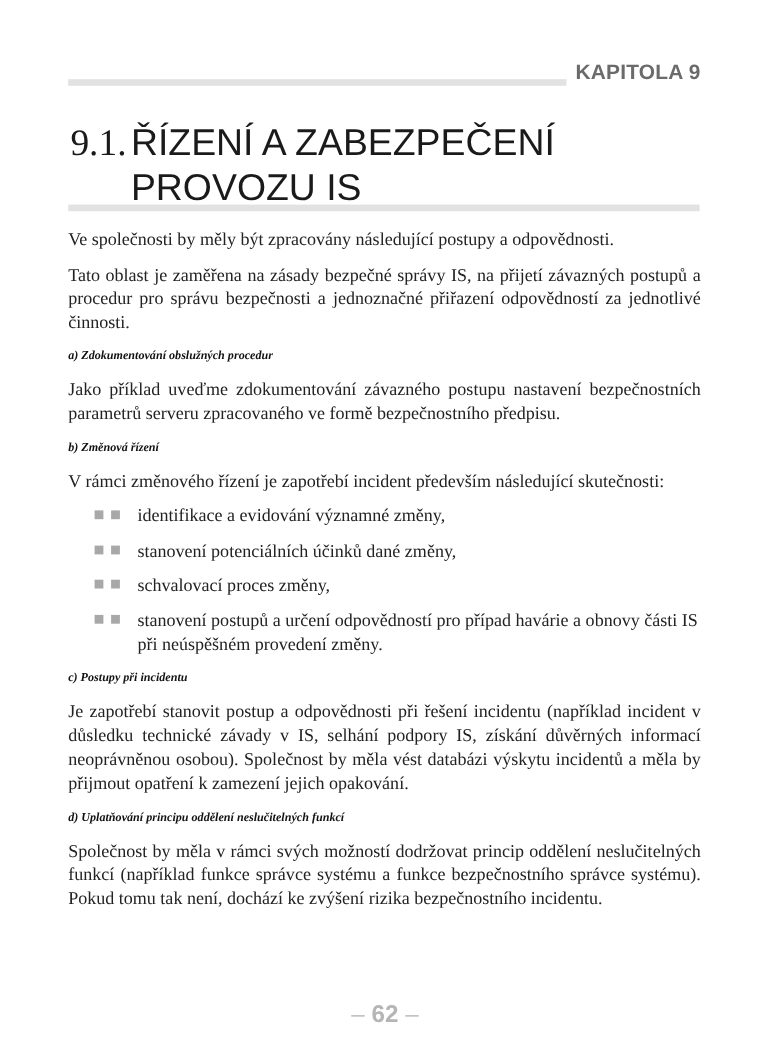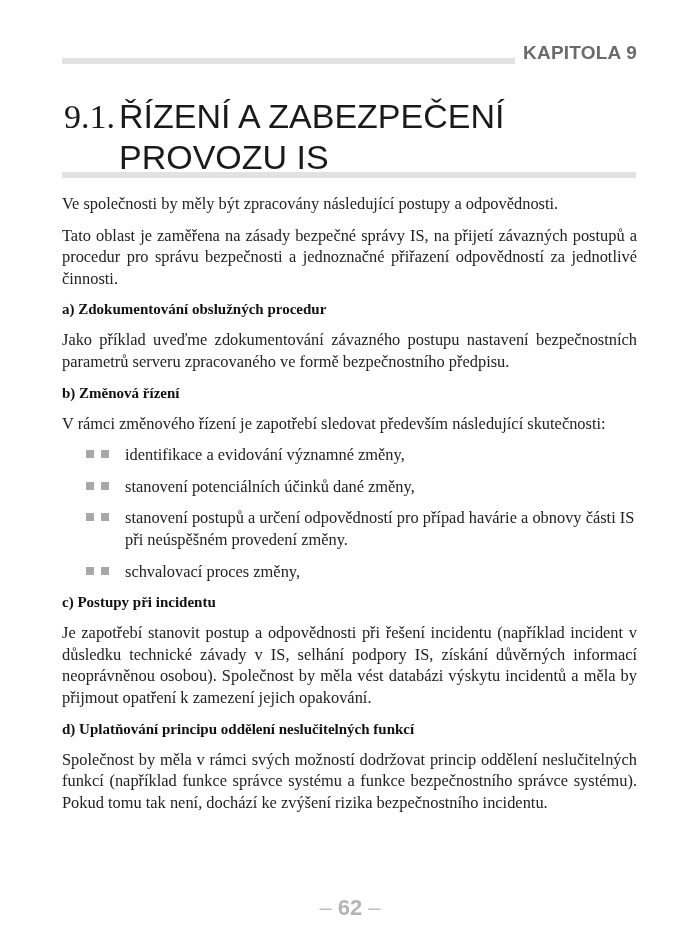--- a/index.html
+++ b/index.html
@@ -1,17 +1,17 @@
 <!DOCTYPE html>
 <html><head>
 <meta charset="utf-8">
 <style>
   html, body { margin: 0; padding: 0; background: #ffffff; }
   body { width: 700px; height: 947px; position: relative; overflow: hidden; }
-  .page { position: absolute; left: 0; top: 0; width: 700px; height: 770px; }
+  .page { position: absolute; left: 0; top: 14px; width: 700px; height: 770px; }
 
   .chapter-bar {
     position: absolute; left: 62px; top: 58px; width: 574px; height: 6px;
     background: #e2e2e2;
   }
   .chapter-label {
     position: absolute; right: 63px; top: 40px;
     font-family: "Liberation Sans", sans-serif; font-weight: bold;
     font-size: 19px; color: #6b6b6b; letter-spacing: 0.2px;
     background: #fff; padding-left: 8px; line-height: 26px;
@@ -30,21 +30,21 @@
   }
 
   .body {
     position: absolute; left: 62px; top: 193px; width: 575px;
     font-family: "Liberation Serif", serif; font-size: 16.4px;
     color: #222; line-height: 21.6px; text-align: justify;
   }
   .body p { margin: 0 0 10px 0; }
   .body h3 {
     margin: 0 0 9px 0; font-family: "Liberation Serif", serif;
-    font-size: 15px; font-weight: bold; color: #111;
+    font-size: 11px; font-style: italic; font-weight: bold; color: #111;
     line-height: 21px;
   }
   .bullets { list-style: none; margin: 4px 0 8px 0; padding: 0; }
   .bullets li {
     position: relative; padding-left: 63px; margin-bottom: 10px;
     text-align: left;
   }
   .bullets li .bullet {
     position: absolute; left: 24px; top: 6px; width: 28px; height: 10px;
   }
@@ -76,21 +76,21 @@
   <div class="title-rule"></div>
 
   <div class="body">
     <p>Ve společnosti by měly být zpracovány následující postupy a odpovědnosti.</p>
     <p>Tato oblast je zaměřena na zásady bezpečné správy IS, na přijetí závazných postupů a procedur pro správu bezpečnosti a jednoznačné přiřazení odpovědností za jednotlivé činnosti.</p>
 
     <h3>a) Zdokumentování obslužných procedur</h3>
     <p>Jako příklad uveďme zdokumentování závazného postupu nastavení bezpečnostních parametrů serveru zpracovaného ve formě bezpečnostního předpisu.</p>
 
     <h3>b) Změnová řízení</h3>
-    <p>V rámci změnového řízení je zapotřebí sledovat především následující skutečnosti:</p>
+    <p>V rámci změnového řízení je zapotřebí incident především následující skutečnosti:</p>
 
     <ul class="bullets">
       <li>
         <span class="bullet">
             <span class="a"></span>
             <span class="b"></span>
           </span>
         <span>identifikace a evidování významné změny,</span>
       </li>
       <li>
@@ -98,28 +98,28 @@
             <span class="a"></span>
             <span class="b"></span>
           </span>
         <span>stanovení potenciálních účinků dané změny,</span>
       </li>
       <li>
         <span class="bullet">
             <span class="a"></span>
             <span class="b"></span>
           </span>
-        <span>stanovení postupů a určení odpovědností pro případ havárie a obnovy části IS při neúspěšném provedení změny.</span>
+        <span>schvalovací proces změny,</span>
       </li>
       <li>
         <span class="bullet">
             <span class="a"></span>
             <span class="b"></span>
           </span>
-        <span>schvalovací proces změny,</span>
+        <span>stanovení postupů a určení odpovědností pro případ havárie a obnovy části IS při neúspěšném provedení změny.</span>
       </li>
     </ul>
 
     <h3>c) Postupy při incidentu</h3>
     <p>Je zapotřebí stanovit postup a odpovědnosti při řešení incidentu (například incident v důsledku technické závady v IS, selhání podpory IS, získání důvěrných informací neoprávněnou osobou). Společnost by měla vést databázi výskytu incidentů a měla by přijmout opatření k zamezení jejich opakování.</p>
 
     <h3>d) Uplatňování principu oddělení neslučitelných funkcí</h3>
     <p>Společnost by měla v rámci svých možností dodržovat princip oddělení neslučitelných funkcí (například funkce správce systému a funkce bezpečnostního správce systému). Pokud tomu tak není, dochází ke zvýšení rizika bezpečnostního incidentu.</p>
   </div>
 

